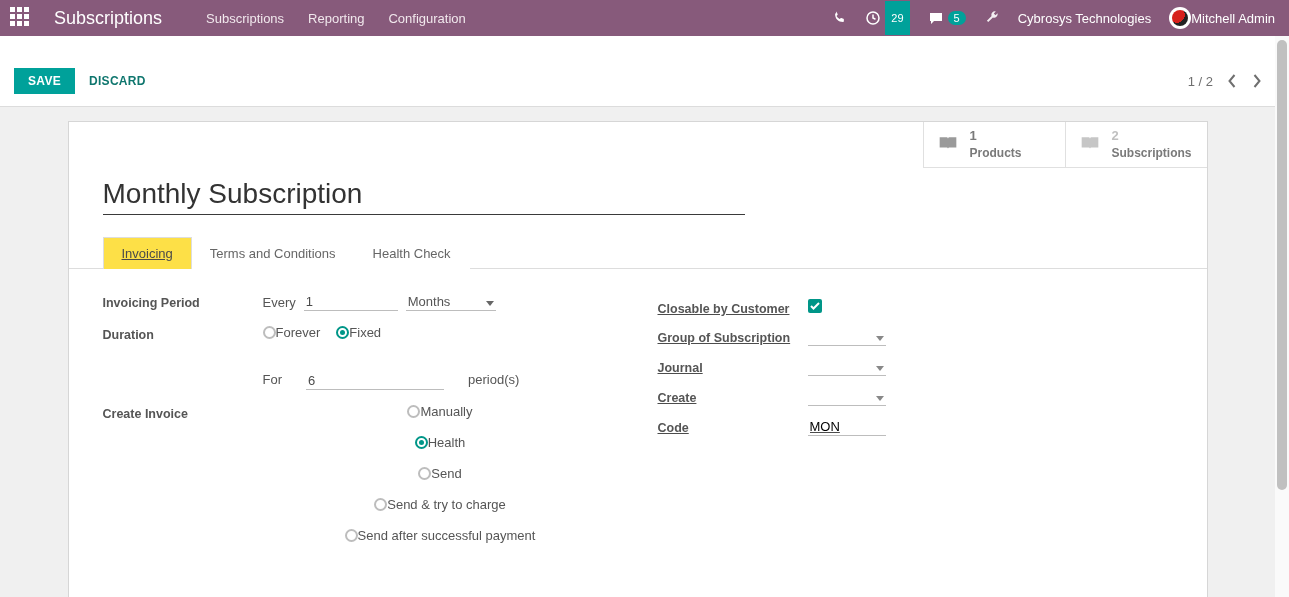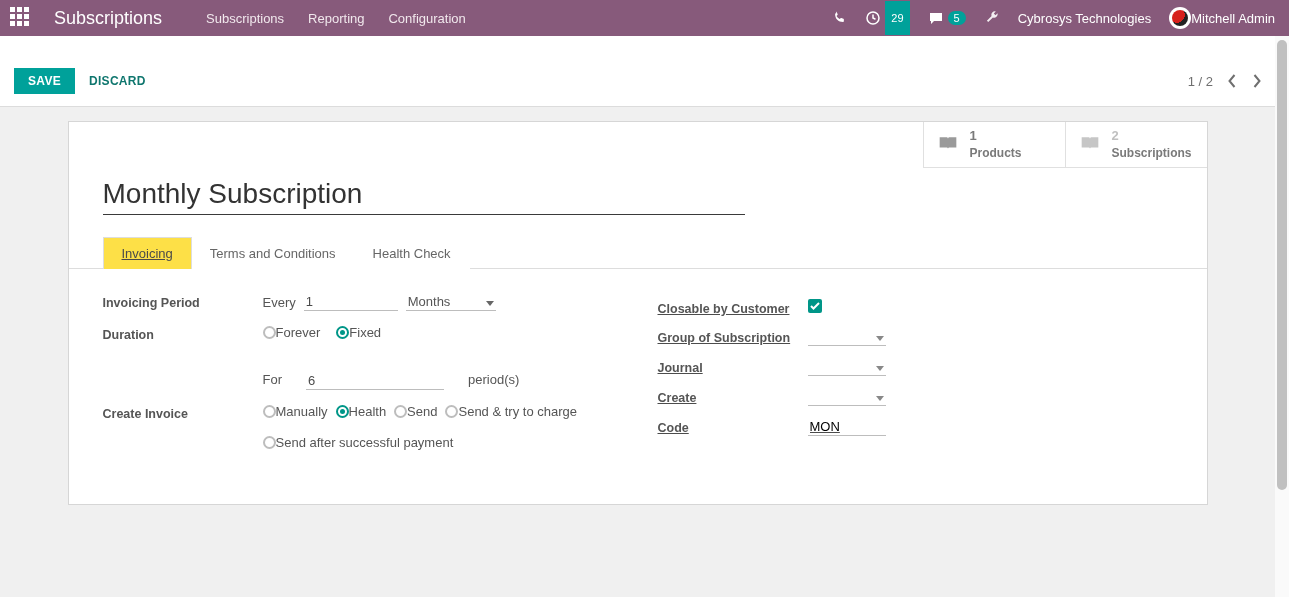--- a/index.html
+++ b/index.html
@@ -135,21 +135,21 @@
     .num-input { width:94px; }
     .select-box {
       border:none; border-bottom:1px solid #bdbdbd; font-size:13px;
       padding:1px 2px; background:transparent; cursor:pointer;
       display:flex; justify-content:space-between; align-items:center; color:#555;gap:16px;
     }
     .select-90 { width:90px; }
     .select-80 { width:78px; }
     .for-input { width:138px;}
     .radio-row { display:flex; align-items:center; margin-bottom:10px;}
-    .radio-col { display:flex; flex-direction:row;}
+    .radio-col { display:flex; flex-direction:column;}
     .radio {
       width:13px; height:13px; border:2px solid #bdbdbd; border-radius:50%;
       display:inline-block; position:relative;
     }
     .radio.checked { border-color:#009688;}
     .radio.checked::after {
       content:""; position:absolute; left:2px; top:2px; width:5px; height:5px;
       background:#009688; border-radius:50%;
     }
     .radio-label { font-size:13px; color:#555;}

